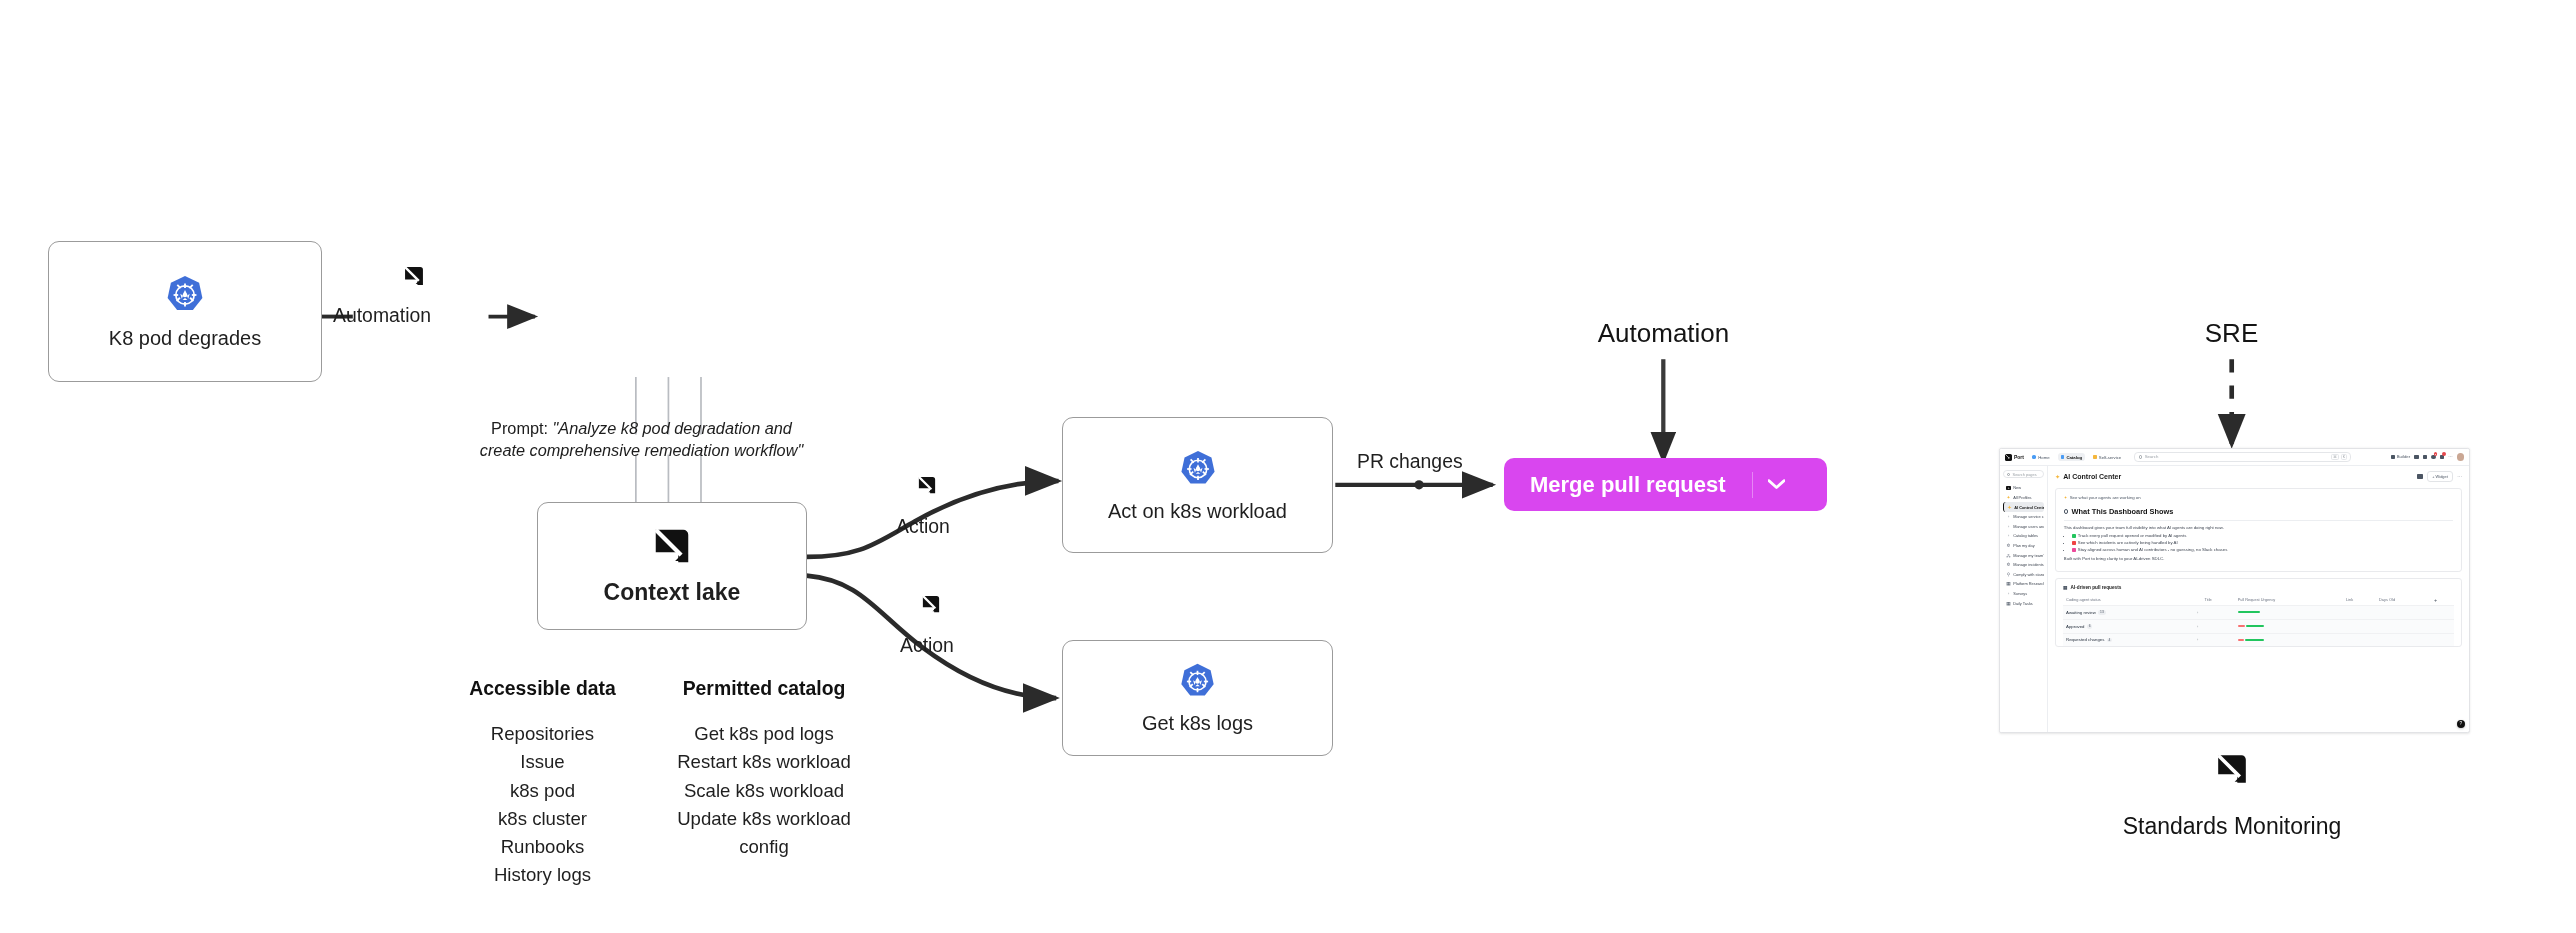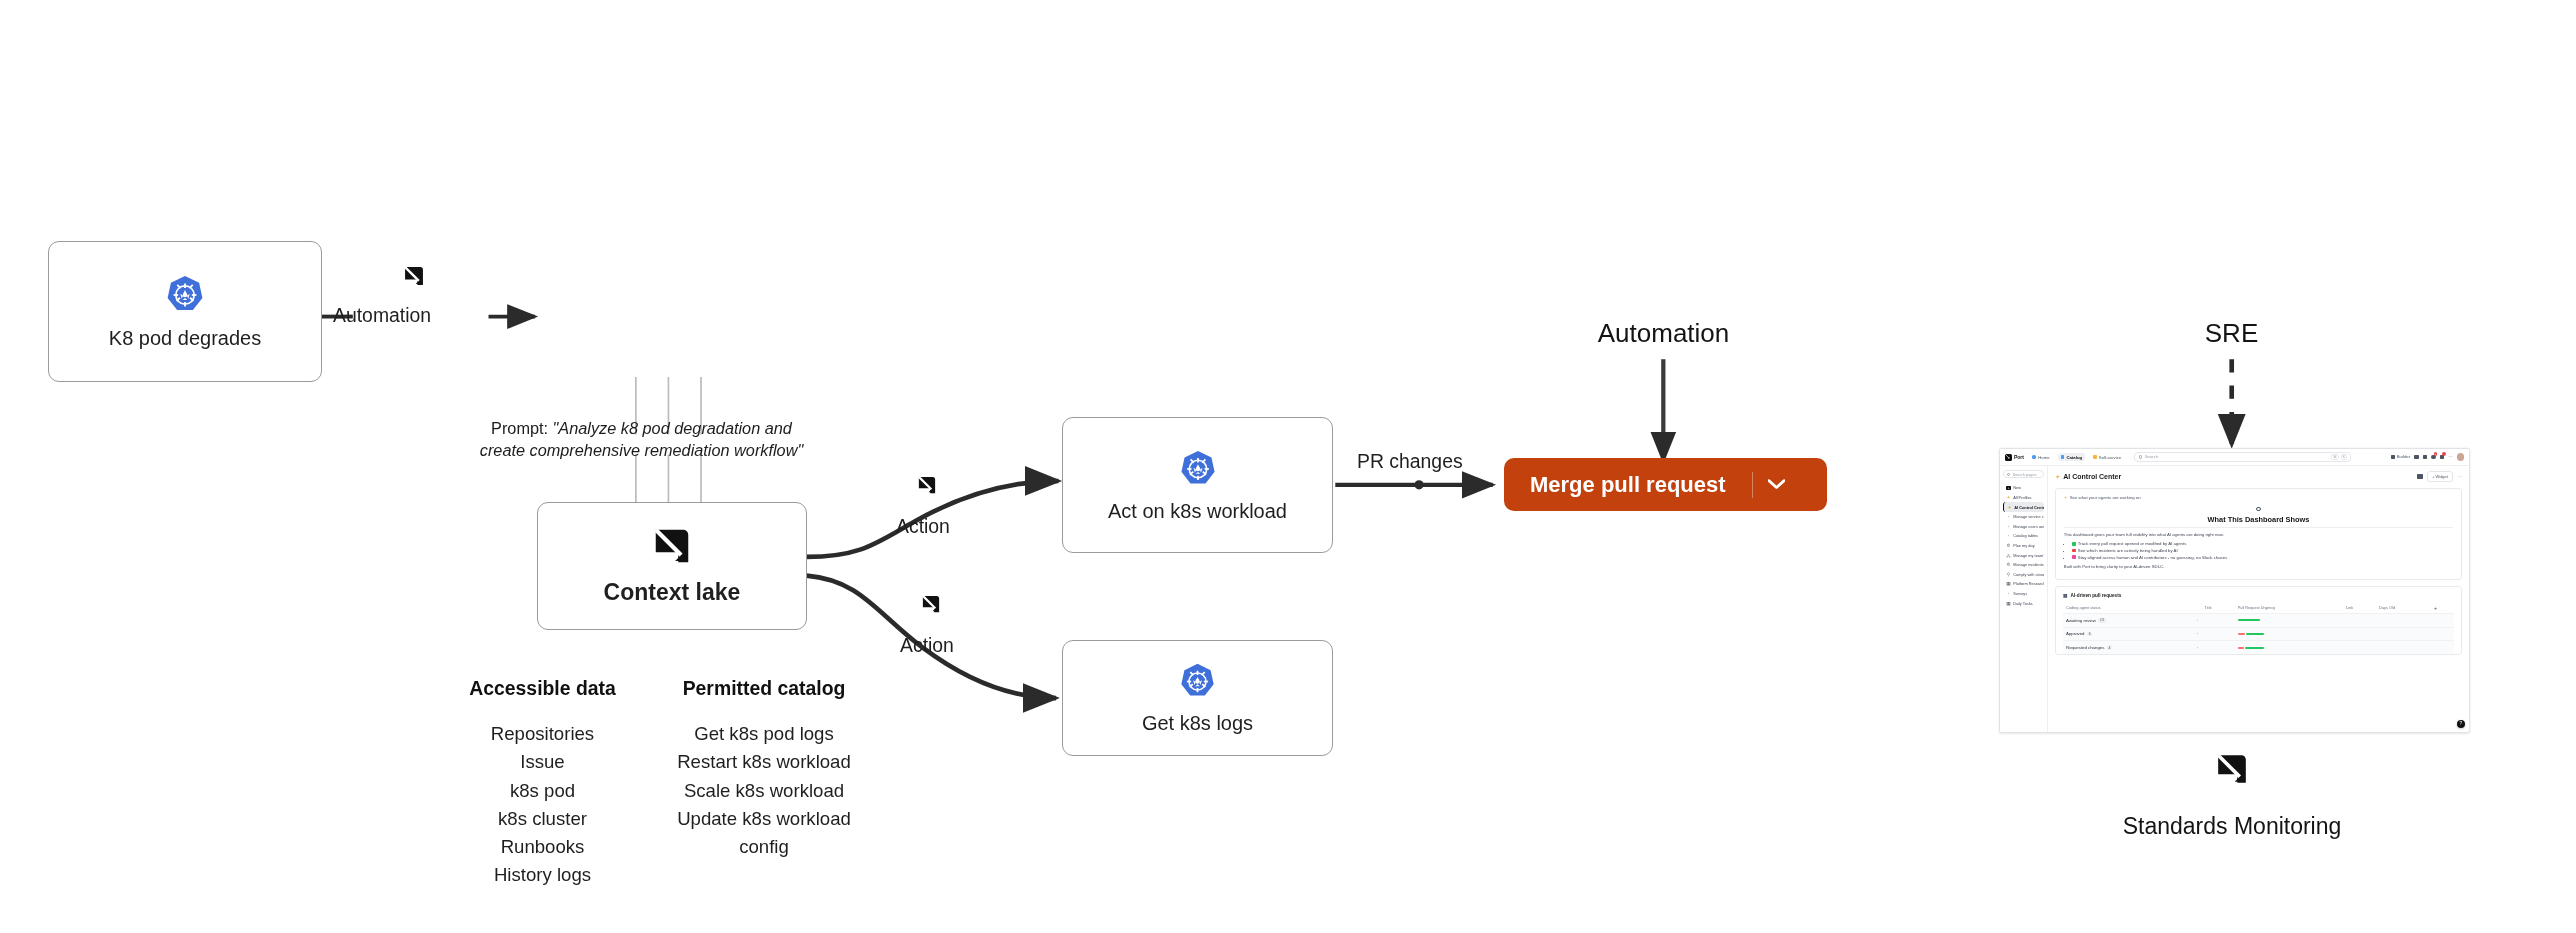--- a/index.html
+++ b/index.html
@@ -166,21 +166,21 @@
   .dm-head .dots { font-size:4.7px;color:#6b7280; }
 
   .card {
     border:0.8px solid #e9eaed; border-radius:3.1px; padding:6.2px 7.8px;
     margin-bottom:6.2px; background:#fff;
   }
   .card .sub { font-size:4.3px; color:#4b5563; margin-bottom:7px; display:flex; gap:2.3px; align-items:center;}
   .card h3 {
     margin:0 0 3.9px 0; font-size:7.4px; font-weight:700; color:#141414;
     display:flex; align-items:center; gap:3.1px;
-    padding-bottom:3.9px; border-bottom:0.8px solid #eceef1;flex-direction:column;
+    padding-bottom:3.9px; border-bottom:0.8px solid #eceef1;
   }
   .card p { margin:3.9px 0; font-size:4.3px; color:#3d4450; }
   .card ul { margin:3.1px 0 3.9px 0; padding-left:8.5px; }
   .card li { font-size:4.3px; color:#3d4450; margin:1.9px 0; list-style:disc; }
   .card li .chip { display:inline-block;width:3.9px;height:3.9px;border-radius:0.8px;vertical-align:-0.4px;margin-right:1.6px; }
 
   .tbl-title { font-size:4.7px; font-weight:600; color:#1a1a1a; display:flex; gap:3.1px; align-items:center; margin-bottom:4.7px; }
   .tbl { width:100%; border-collapse:collapse; }
   .tbl th {
     font-size:3.9px; font-weight:400; color:#6b7280; text-align:left;
@@ -375,21 +375,21 @@
       </svg>
     </span>
     <span class="node-label">Get k8s logs</span>
   </div>
 
   <span class="edge-label" style="left:1357px;top:450px;">PR changes</span>
 
   <div class="actor" style="left:1586px;top:318px;width:155px;">Automation</div>
   <div class="actor" style="left:2154px;top:318px;width:155px;">SRE</div>
 
-  <div class="mergebtn" style="left:1504px;top:458px;width:323px;height:53px;background:#c2410c;align-items:center;">
+  <div class="mergebtn" style="left:1504px;top:458px;width:323px;height:53px;background:#d946ef;align-items:center;">
     <div class="main">Merge pull request</div>
     <div class="caret">
       <svg width="17" height="11" viewBox="0 0 22 14">
           <path d="M1 2 L11 11 L21 2" stroke="#fff" stroke-width="3.6" fill="none" stroke-linecap="round" stroke-linejoin="round"></path>
         </svg>
     </div>
   </div>
 
   <div class="dash" style="left:1999px;top:448px;width:471px;height:285px;">
 

